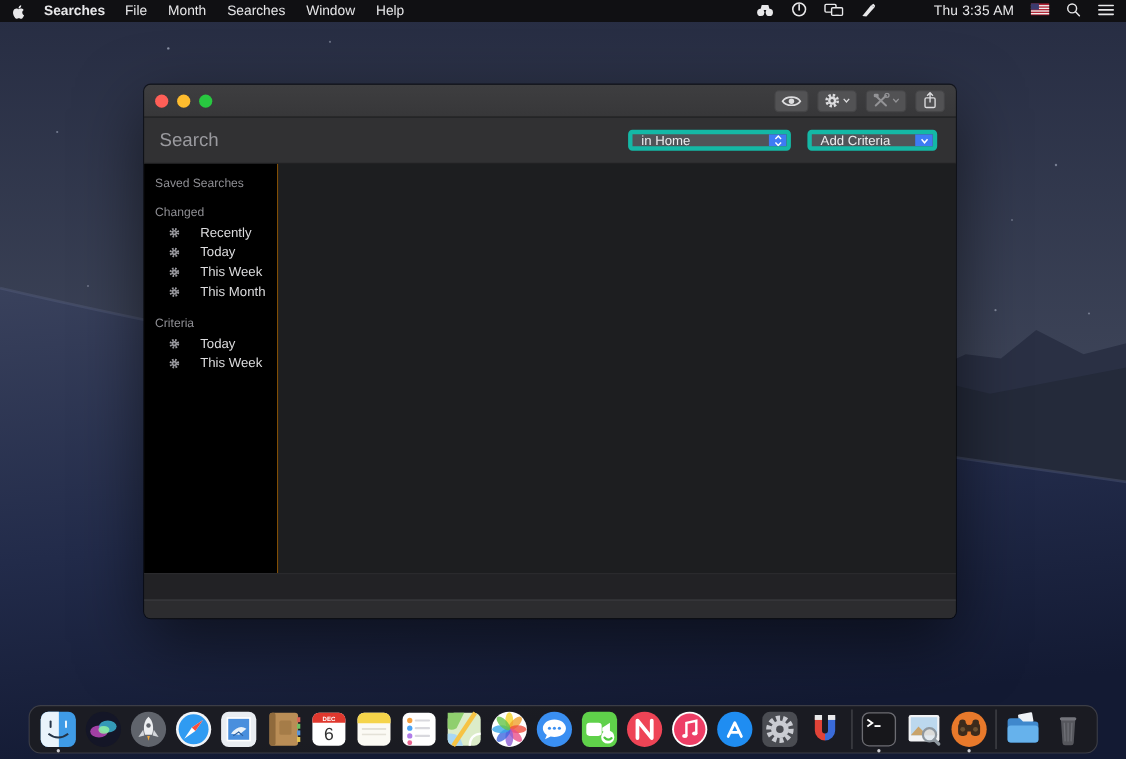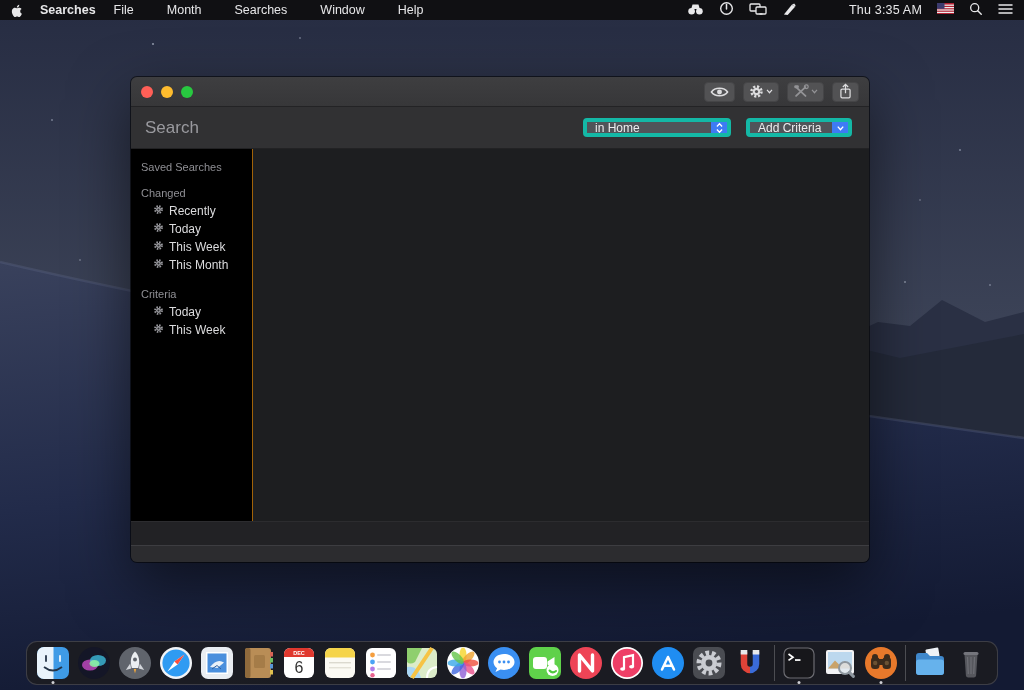--- a/index.html
+++ b/index.html
@@ -11,21 +11,21 @@
   
   #wallpaper{position:absolute;inset:0;z-index:0;}
   
   #menubar{
     position:absolute;top:0;left:0;right:0;height:20px;z-index:40;
     background:rgba(16,16,18,.97);display:flex;align-items:center;
     padding:0 11px;box-sizing:border-box;color:#e7e7e9;font-size:12.5px;
   }
   #menubar .apple{display:flex;align-items:center;margin-right:16px;}
   #menubar .app-name{font-weight:bold;margin-right:18px;}
-  #menubar .menus{display:flex;gap:33px;}
+  #menubar .menus{display:flex;gap:19px;}
   .menu-item{cursor:default;white-space:nowrap;}
   #menubar .right{margin-left:auto;display:flex;align-items:center;gap:15px;}
   #menubar .clock{font-size:12.5px;letter-spacing:.2px;margin-left:37px;}
   
   #app-window{
     position:absolute;left:131px;top:77px;width:738px;height:485px;z-index:20;
     border-radius:6px;overflow:hidden;
     box-shadow:0 22px 60px rgba(0,0,0,.55),0 0 0 1px rgba(0,0,0,.55);
     display:flex;flex-direction:column;background:#1d1e20;
   }
@@ -56,31 +56,31 @@
     height:19px;border-radius:4px;background:#505459;
     border:4px solid #14b8a6;display:flex;align-items:center;
     color:#ececee;font-size:12px;box-sizing:border-box;overflow:hidden;
   }
   .popup .val{padding:0 8px;flex:1;white-space:nowrap;}
   .popup .cap{
     width:16px;height:100%;background:#3e7bf4;
     display:flex;align-items:center;justify-content:center;flex:0 0 16px;
   }
   .popup.scope{width:148px;}
-  .popup.criteria{width:106px;}
+  .popup.criteria{width:118px;}
   #window-body{flex:1;display:flex;min-height:0;}
   #sidebar{
     width:122px;flex:0 0 122px;background:#000000;
     border-right:1px solid #a16207;padding-top:6px;box-sizing:border-box;
     overflow:hidden;
   }
   .sb-title{font-size:11px;color:#8f8f94;padding:6px 0 0 10px;}
   .sb-header{font-size:11px;color:#8f8f94;padding:14px 0 3px 10px;}
   .sb-item{
-    display:flex;align-items:flex-start;gap:5px;padding:2px 0 2px 22px;
+    display:flex;align-items:center;gap:18px;padding:2px 0 2px 22px;
     font-size:12px;color:#dcdcde;cursor:default;white-space:nowrap;
   }
   #main-content{flex:1;background:#1d1e20;}
   #footer-strip{height:23px;flex:0 0 23px;background:#222225;border-top:1px solid #2c2c2f;}
   #statusbar{height:16px;flex:0 0 16px;background:#2c2c2f;border-top:1px solid #3d3d41;}
   
   #dock{
     position:absolute;left:50%;transform:translateX(-50%);bottom:5px;z-index:40;
     height:44px;display:flex;align-items:center;gap:7px;
     padding:4px 9px;box-sizing:border-box;

